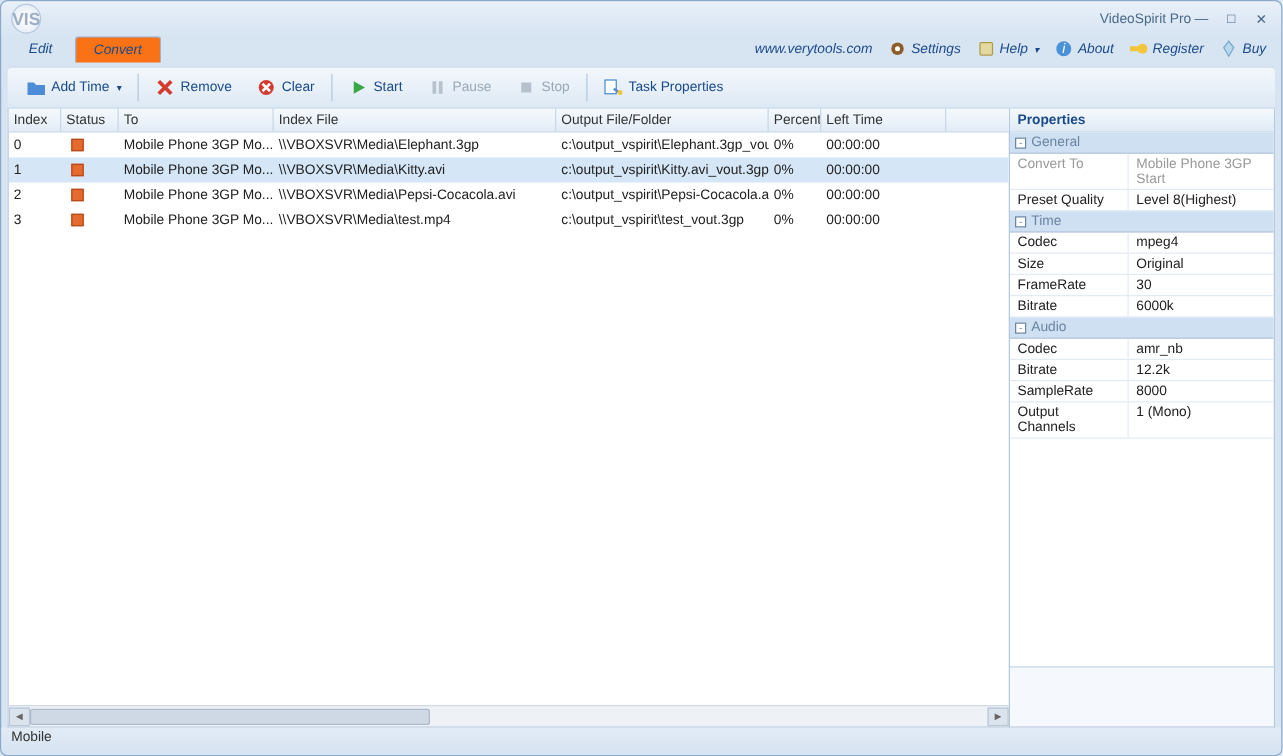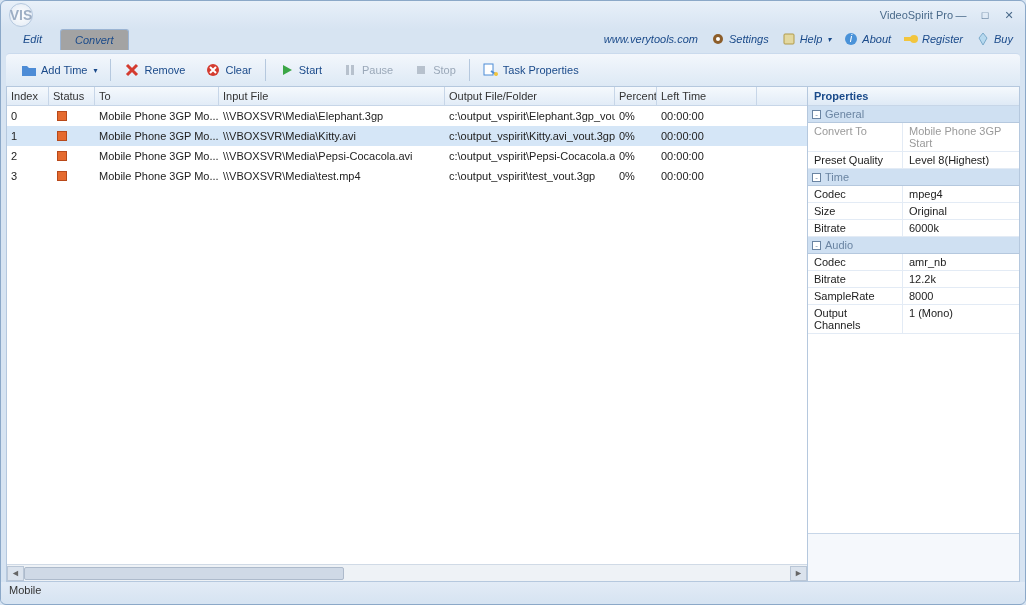--- a/index.html
+++ b/index.html
@@ -5,21 +5,21 @@
 * { box-sizing: border-box; margin: 0; padding: 0; font-family: "Segoe UI", Tahoma, sans-serif; font-size: 11px; }
 body { background: #d7e4f2; width: 1026px; height: 605px; overflow: hidden; border: 1px solid #8ba8c8; border-radius: 6px; }
 .titlebar { height: 28px; display: flex; align-items: center; padding: 0 8px; background: linear-gradient(#e8f0f9, #d7e4f2); border-radius: 6px 6px 0 0; }
 .logo-circle { width: 24px; height: 24px; border-radius: 50%; background: radial-gradient(#fff,#e0e9f4); border: 1px solid #b5c8de; display:flex; align-items:center; justify-content:center; font-size:14px; color:#9daec4; font-weight:bold; }
 .titlebar-title { flex: 1; text-align: right; color: #4a6a8a; font-size: 11px; }
 .win-btns { display:flex; gap:8px; color:#4a6a8a; }
 .win-btn { width:16px; text-align:center; cursor:default; }
 .menubar { height: 24px; display:flex; align-items:flex-start; padding: 0 8px; gap:4px;font-style:italic; }
 .menubar .spacer { flex:1; }
 .menu-item { padding: 4px 14px; color:#1a4a8a; cursor:default; }
-.menu-item.active { background:#a3a3a3; border:1px solid #9bb4d3; border-bottom:none; border-radius:3px 3px 0 0; }
+.menu-item.active { background:#f97316; border:1px solid #9bb4d3; border-bottom:none; border-radius:3px 3px 0 0; }
 .right-links { display:flex; align-items:center; gap:4px; padding-bottom:2px; }
 .right-links a { color:#1a4a8a; text-decoration:none; padding:2px 4px; display:flex; align-items:center; gap:3px; cursor:default; }
 .toolbar { height: 34px; background: linear-gradient(#f3f7fc,#dde9f5); border-top:1px solid #cadaed; border-bottom:1px solid #b5c8de; display:flex; align-items:center; padding:0 6px; gap:2px; margin: 0 5px; border-radius: 4px 4px 0 0; }
 .tool-btn { display:flex; align-items:center; gap:4px; padding:3px 8px; color:#1a4a8a; border:1px solid transparent; border-radius:3px; cursor:default; }
 .tool-btn.disabled { color:#9aa8b8; }
 .sep { width:1px; height:22px; background:#b5c8de; margin:0 2px; }
 .content { display:flex; height: 495px; margin: 0 5px; }
 .left-pane { flex:1; background:#fff; border:1px solid #b5c8de; display:flex; flex-direction:column; border-top:none; }
 .right-pane { width:212px; background:#fff; border:1px solid #b5c8de; border-top:none; border-left:none; display:flex; flex-direction:column; }
 .grid-header { display:flex; background:linear-gradient(#f5f9fd,#e2ecf7); border-bottom:1px solid #c7d6e8; }
@@ -182,21 +182,21 @@
       <span>Task Properties</span>
     </div>
 </div>
 
 <div class="content">
   <div class="left-pane">
     <div class="grid-header">
       <div class="gh col-idx">Index</div>
       <div class="gh col-st">Status</div>
       <div class="gh col-to">To</div>
-      <div class="gh col-in">Input File</div>
+      <div class="gh col-in">Index File</div>
       <div class="gh col-out">Output File/Folder</div>
       <div class="gh col-pc">Percent</div>
       <div class="gh col-lt">Left Time</div>
     </div>
     <div class="grid-rows" id="gridRows">
         <div class="row">
           <div class="cell col-idx">0</div>
           <div class="cell col-st">
             <div class="status-dot"></div>
           </div>
@@ -269,20 +269,24 @@
         </div>
         <div class="prop-row">
           <div class="k">Codec</div>
           <div class="v">mpeg4</div>
         </div>
         <div class="prop-row">
           <div class="k">Size</div>
           <div class="v">Original</div>
         </div>
         <div class="prop-row">
+          <div class="k">FrameRate</div>
+          <div class="v">30</div>
+        </div>
+        <div class="prop-row">
           <div class="k">Bitrate</div>
           <div class="v">6000k</div>
         </div>
         <div class="prop-group-hdr">
           <span class="box">-</span>
           <span>Audio</span>
         </div>
         <div class="prop-row">
           <div class="k">Codec</div>
           <div class="v">amr_nb</div>

